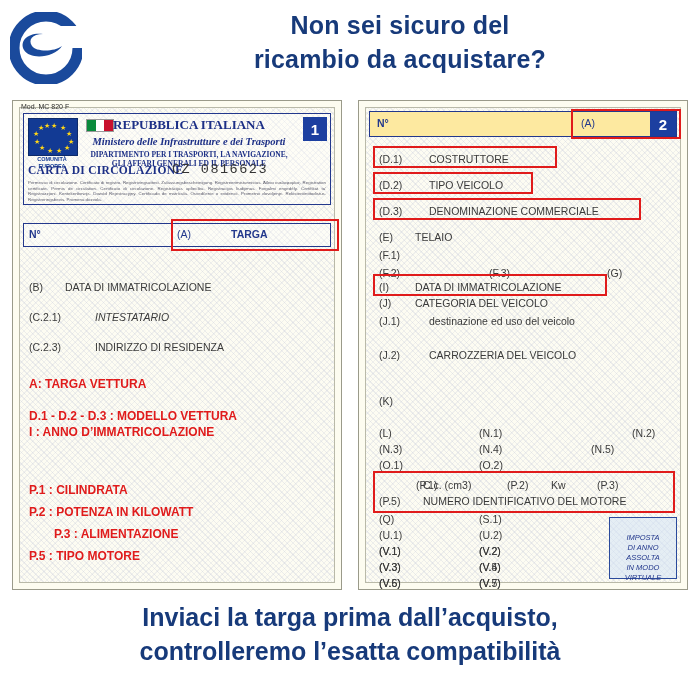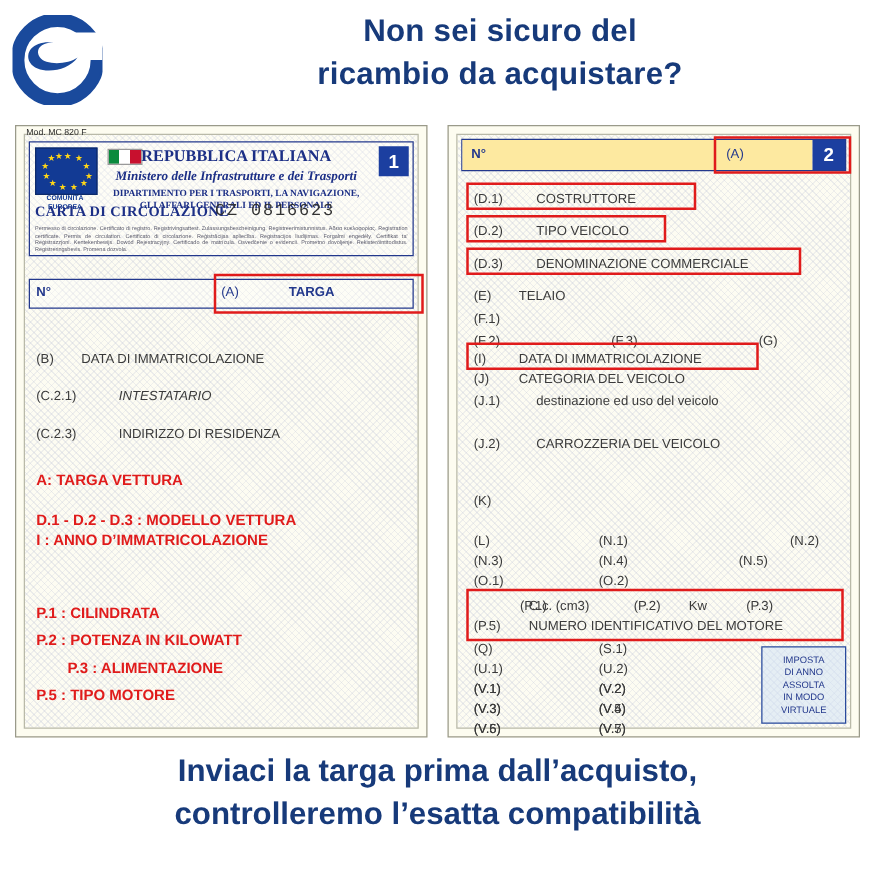--- a/index.html
+++ b/index.html
@@ -145,21 +145,21 @@
   }
   .rhead-num{
     position:absolute;right:0;top:0;width:26px;height:100%;
     background:#1c3fa0;color:#fff;font-weight:bold;font-size:15px;
     display:flex;align-items:center;justify-content:center;
   }
   .stamp{
     position:absolute;right:10px;bottom:10px;width:68px;height:62px;
     border:1px solid #2a4a9c;background:rgba(210,225,245,0.55);
     font-size:7.5px;color:#23388c;text-align:center;line-height:10px;
-    padding-top:5px;box-sizing:border-box;
+    padding-top:15px;box-sizing:border-box;font-style:italic;
   }
 </style>
 </head>
 <body>
 
 <div class="header">
   <svg class="logo" viewBox="0 0 72 72">
     <circle cx="36" cy="36" r="33" fill="none" stroke="#1a4a9c" stroke-width="9"></circle>
     <path d="M36 6 A30 30 0 1 0 36 66 L36 36 L70 36 L70 22 L44 22" fill="#ffffff"></path>
     <circle cx="36" cy="36" r="31" fill="none" stroke="#1a4a9c" stroke-width="9"></circle>

